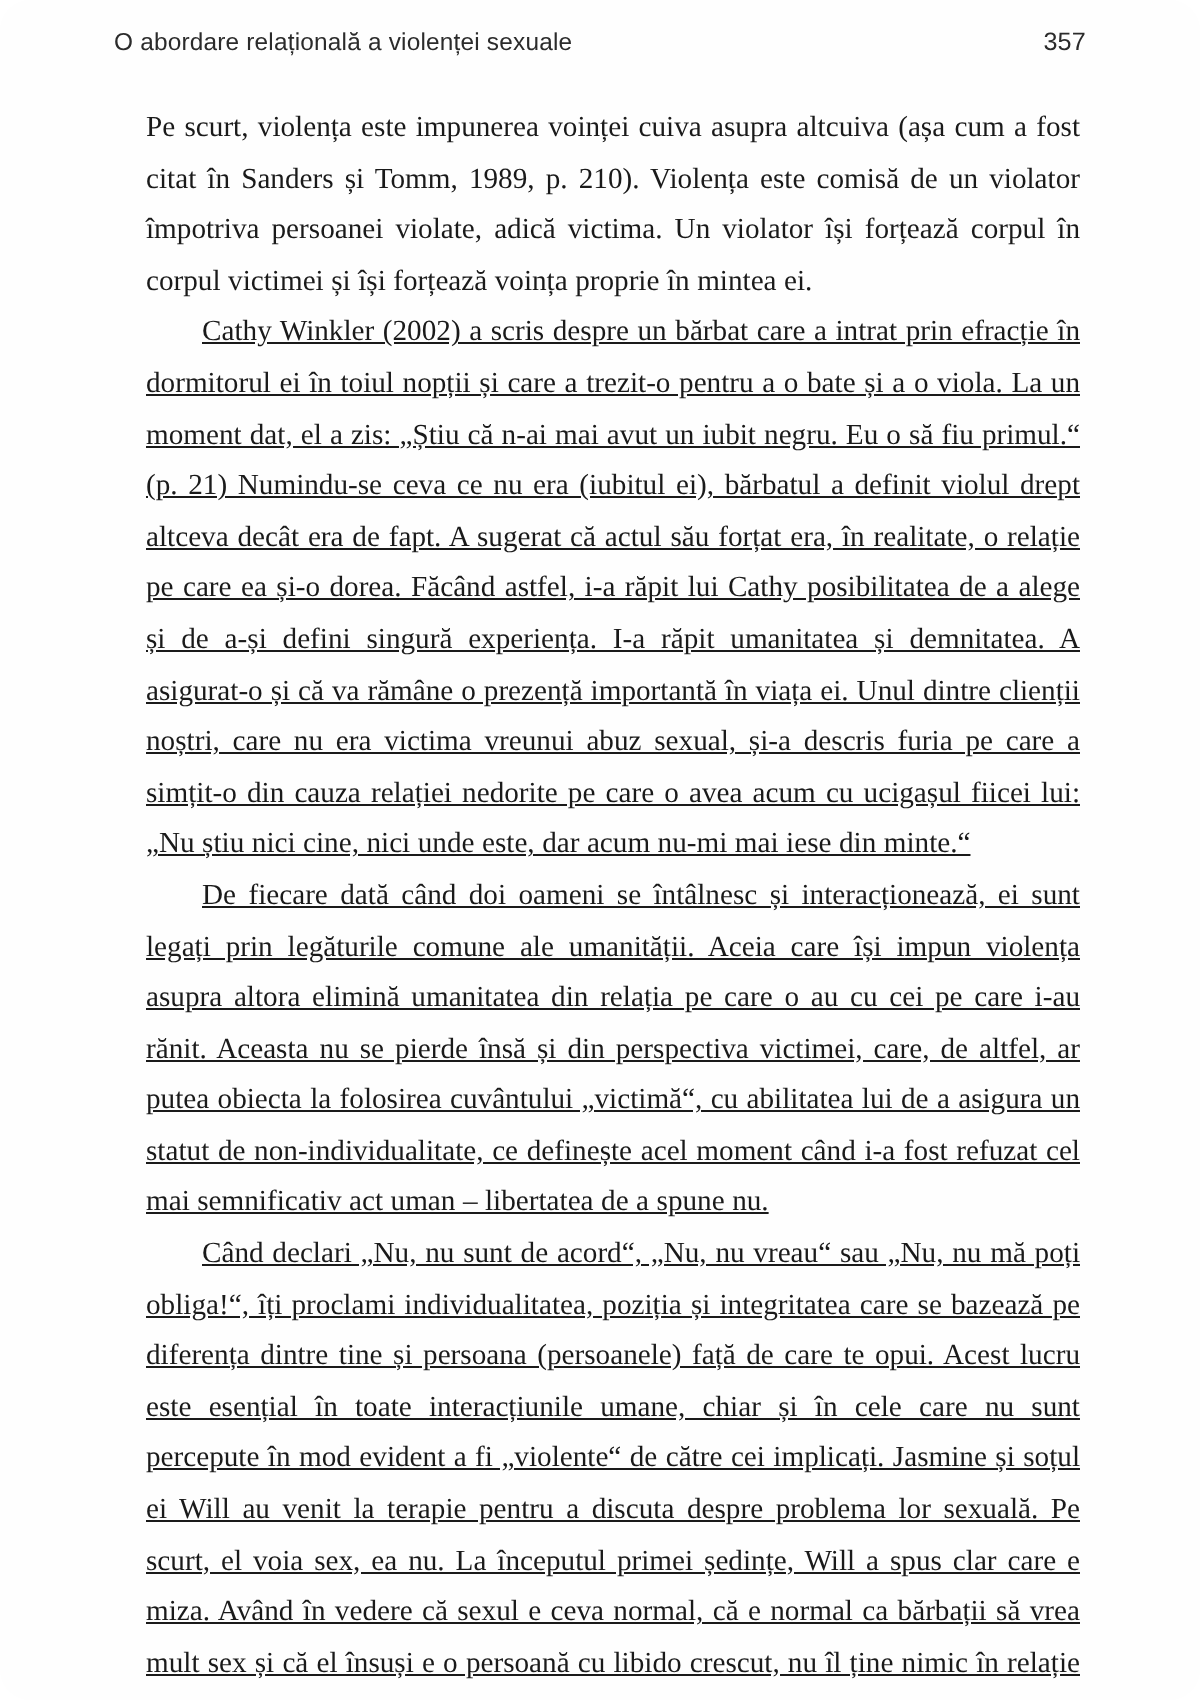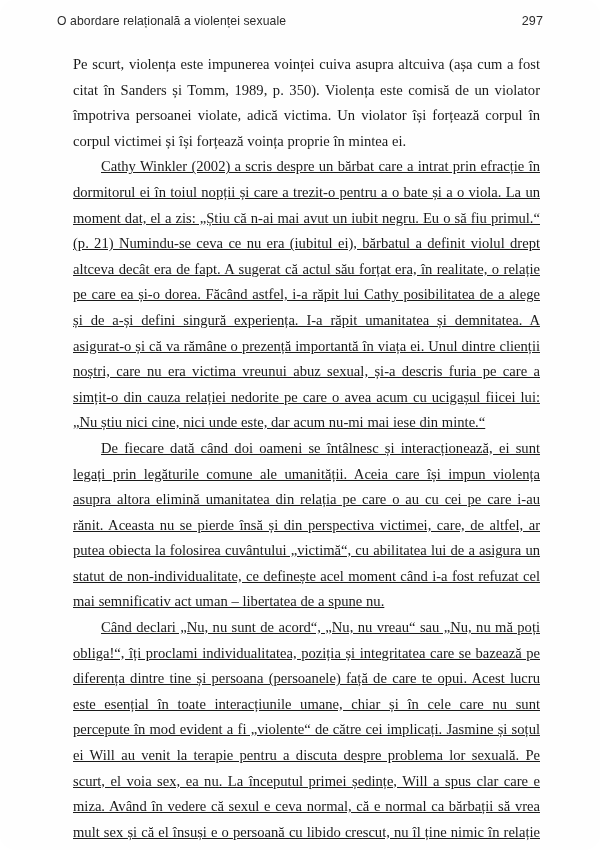--- a/index.html
+++ b/index.html
@@ -75,23 +75,23 @@
     text-decoration: underline;
   }
 </style>
 </head>
 <body>
 
 <div class="page">
 
   <div class="running-head">
     <span class="running-head-title">O abordare relațională a violenței sexuale</span>
-    <span class="running-head-folio">297</span>
+    <span class="running-head-folio">357</span>
   </div>
 
   <div class="text-block">
-    <p class="para no-indent">Pe scurt, violența este impunerea voinței cuiva asupra altcuiva (așa cum a fost citat în Sanders și Tomm, 1989, p. 350). Violența este comisă de un violator împotriva persoanei violate, adică victima. Un violator își forțează corpul în corpul victimei și își forțează voința proprie în mintea ei.</p>
+    <p class="para no-indent">Pe scurt, violența este impunerea voinței cuiva asupra altcuiva (așa cum a fost citat în Sanders și Tomm, 1989, p. 210). Violența este comisă de un violator împotriva persoanei violate, adică victima. Un violator își forțează corpul în corpul victimei și își forțează voința proprie în mintea ei.</p>
     <p class="para">Cathy Winkler (2002) a scris despre un bărbat care a intrat prin efracție în dormitorul ei în toiul nopții și care a trezit-o pentru a o bate și a o viola. La un moment dat, el a zis: „Știu că n-ai mai avut un iubit negru. Eu o să fiu primul.“ (p. 21) Numindu-se ceva ce nu era (iubitul ei), bărbatul a definit violul drept altceva decât era de fapt. A sugerat că actul său forțat era, în realitate, o relație pe care ea și-o dorea. Făcând astfel, i-a răpit lui Cathy posibilitatea de a alege și de a-și defini singură experiența. I-a răpit umanitatea și demnitatea. A asigurat-o și că va rămâne o prezență importantă în viața ei. Unul dintre clienții noștri, care nu era victima vreunui abuz sexual, și-a descris furia pe care a simțit-o din cauza relației nedorite pe care o avea acum cu ucigașul fiicei lui: „Nu știu nici cine, nici unde este, dar acum nu-mi mai iese din minte.“</p>
     <p class="para">De fiecare dată când doi oameni se întâlnesc și interacționează, ei sunt legați prin legăturile comune ale umanității. Aceia care își impun violența asupra altora elimină umanitatea din relația pe care o au cu cei pe care i-au rănit. Aceasta nu se pierde însă și din perspectiva victimei, care, de altfel, ar putea obiecta la folosirea cuvântului „victimă“, cu abilitatea lui de a asigura un statut de non-individualitate, ce definește acel moment când i-a fost refuzat cel mai semnificativ act uman – libertatea de a spune nu.</p>
     <p class="para">Când declari „Nu, nu sunt de acord“, „Nu, nu vreau“ sau „Nu, nu mă poți obliga!“, îți proclami individualitatea, poziția și integritatea care se bazează pe diferența dintre tine și persoana (persoanele) față de care te opui. Acest lucru este esențial în toate interacțiunile umane, chiar și în cele care nu sunt percepute în mod evident a fi „violente“ de către cei implicați. Jasmine și soțul ei Will au venit la terapie pentru a discuta despre problema lor sexuală. Pe scurt, el voia sex, ea nu. La începutul primei ședințe, Will a spus clar care e miza. Având în vedere că sexul e ceva normal, că e normal ca bărbații să vrea mult sex și că el însuși e o persoană cu libido crescut, nu îl ține nimic în relație dacă Jasmine nu putea sau nu voia să facă sex cât de des dorea el. Dacă Jasmine s-ar fi învoit să facă sex atunci când nu voia, și-ar fi compromis integritatea și stima de sine. Dacă ar fi spus că nu vrea</p>
   </div>
 
 </div>
 
 </body></html>

